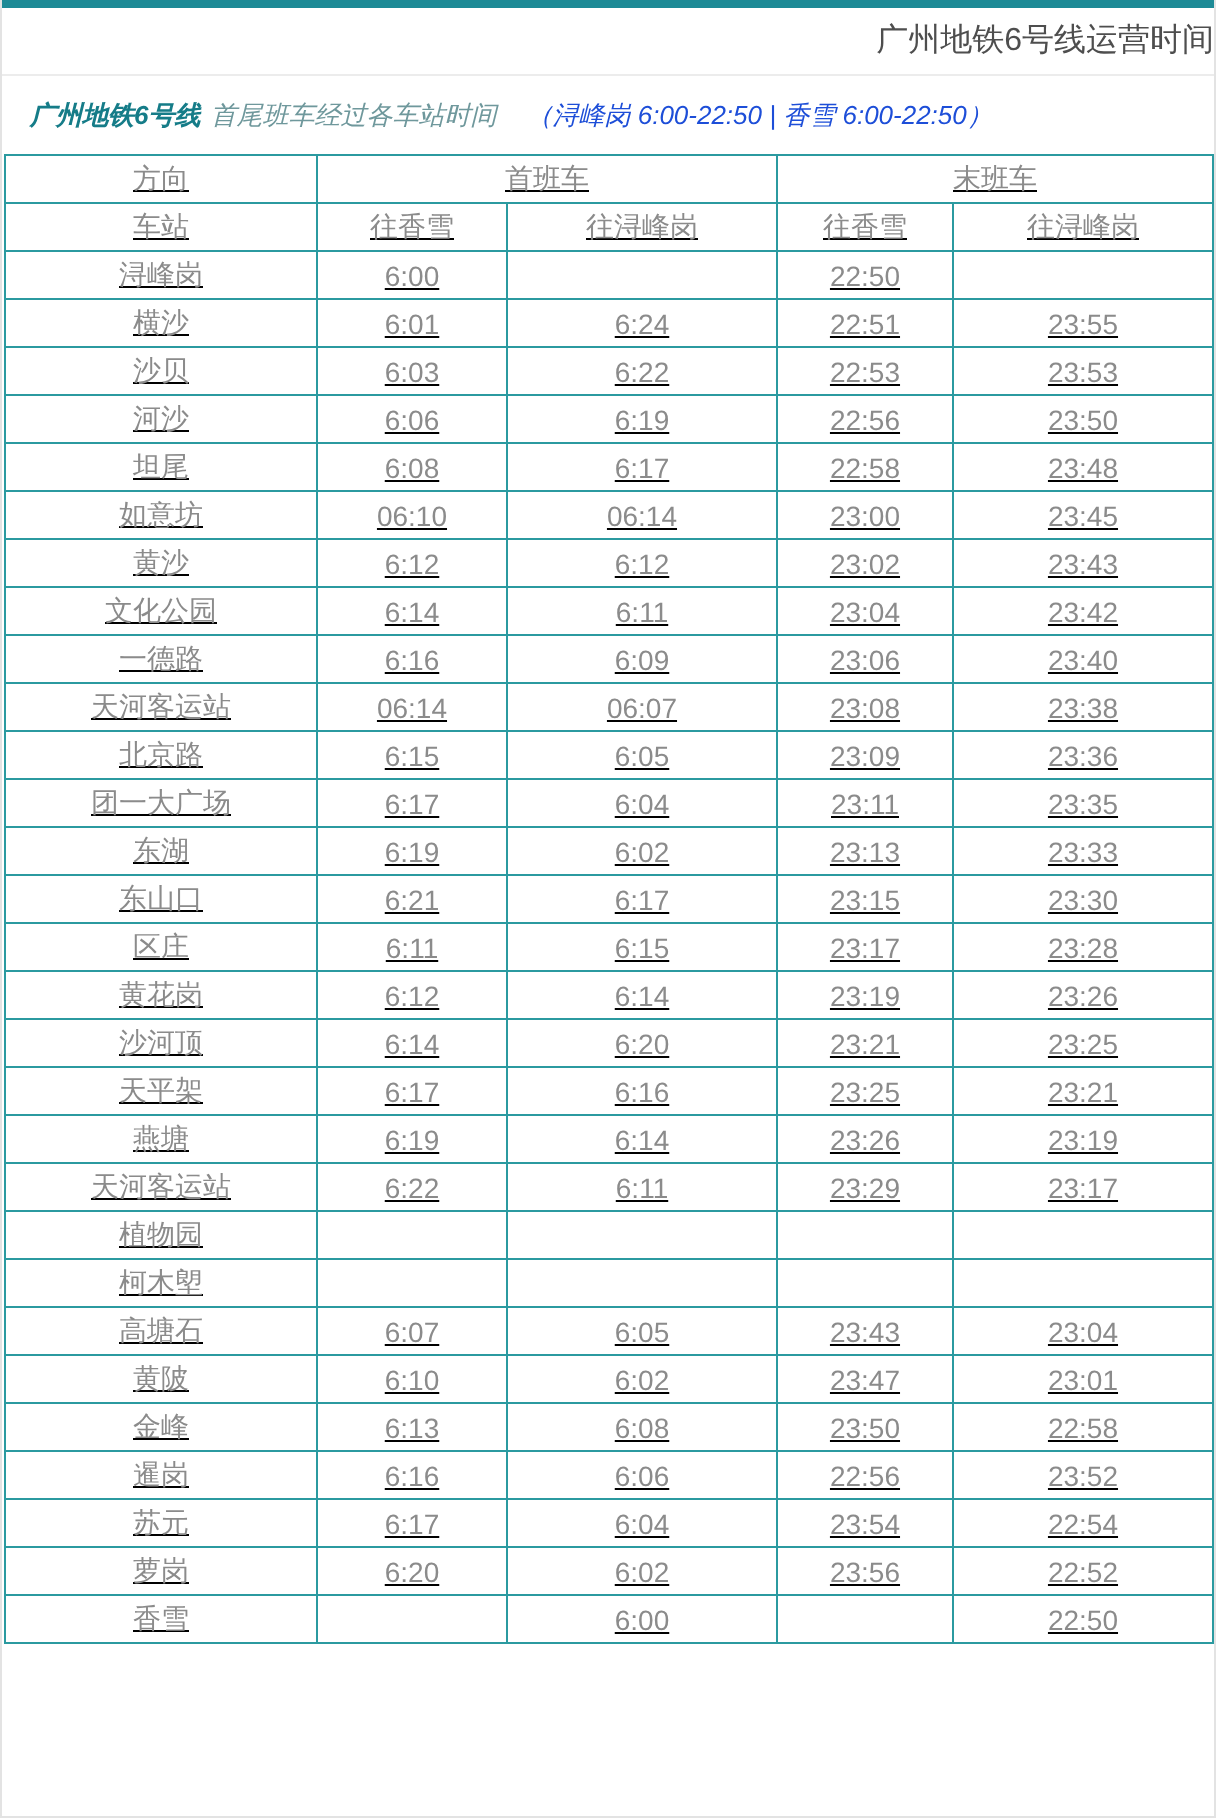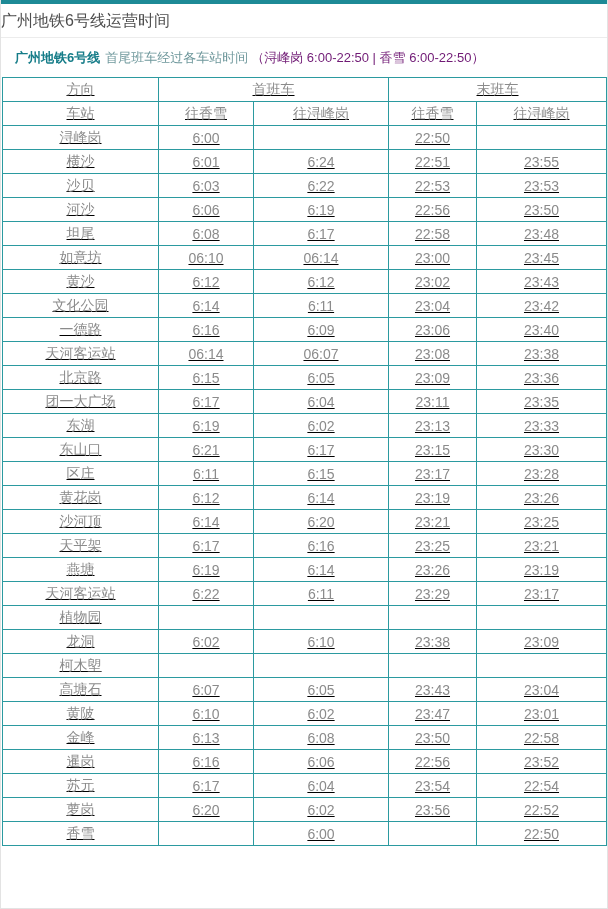--- a/index.html
+++ b/index.html
@@ -19,41 +19,44 @@
 
   .accent-bar {
     width: 100%;
     height: 4px;
     background: #1d8a96;
   }
 
   .title-bar {
     height: 34px;
     line-height: 34px;
+    padding-left: 14px;
     font-size: 16px;
     color: #4e4e4e;
     border-bottom: 1px solid #ececec;
     white-space: nowrap;
+    text-align: right;
   }
 
   .subtitle-bar {
     height: 39px;
     display: flex;
     align-items: center;
     padding-left: 14px;
     font-size: 13px;
     white-space: nowrap;
+    font-style: italic;
   }
   .line-name {
     font-weight: bold;
     color: #157c88;
     margin-right: 5px;
   }
   .subtitle-text { color: #6f989c; }
-  .service-range { color: #701a75; margin-left: 3px; }
+  .service-range { color: #1d4ed8; margin-left: 15px; }
 
   table.timetable {
     width: 604px;
     margin: 0 1px;
     border-collapse: collapse;
     table-layout: fixed;
     text-decoration: underline;
   }
   table.timetable th,
   table.timetable td {
@@ -247,27 +250,20 @@
           <td>23:17</td>
         </tr>
         <tr>
           <td>植物园</td>
           <td></td>
           <td></td>
           <td></td>
           <td></td>
         </tr>
         <tr>
-          <td>龙洞</td>
-          <td>6:02</td>
-          <td>6:10</td>
-          <td>23:38</td>
-          <td>23:09</td>
-        </tr>
-        <tr>
           <td>柯木塱</td>
           <td></td>
           <td></td>
           <td></td>
           <td></td>
         </tr>
         <tr>
           <td>高塘石</td>
           <td>6:07</td>
           <td>6:05</td>

